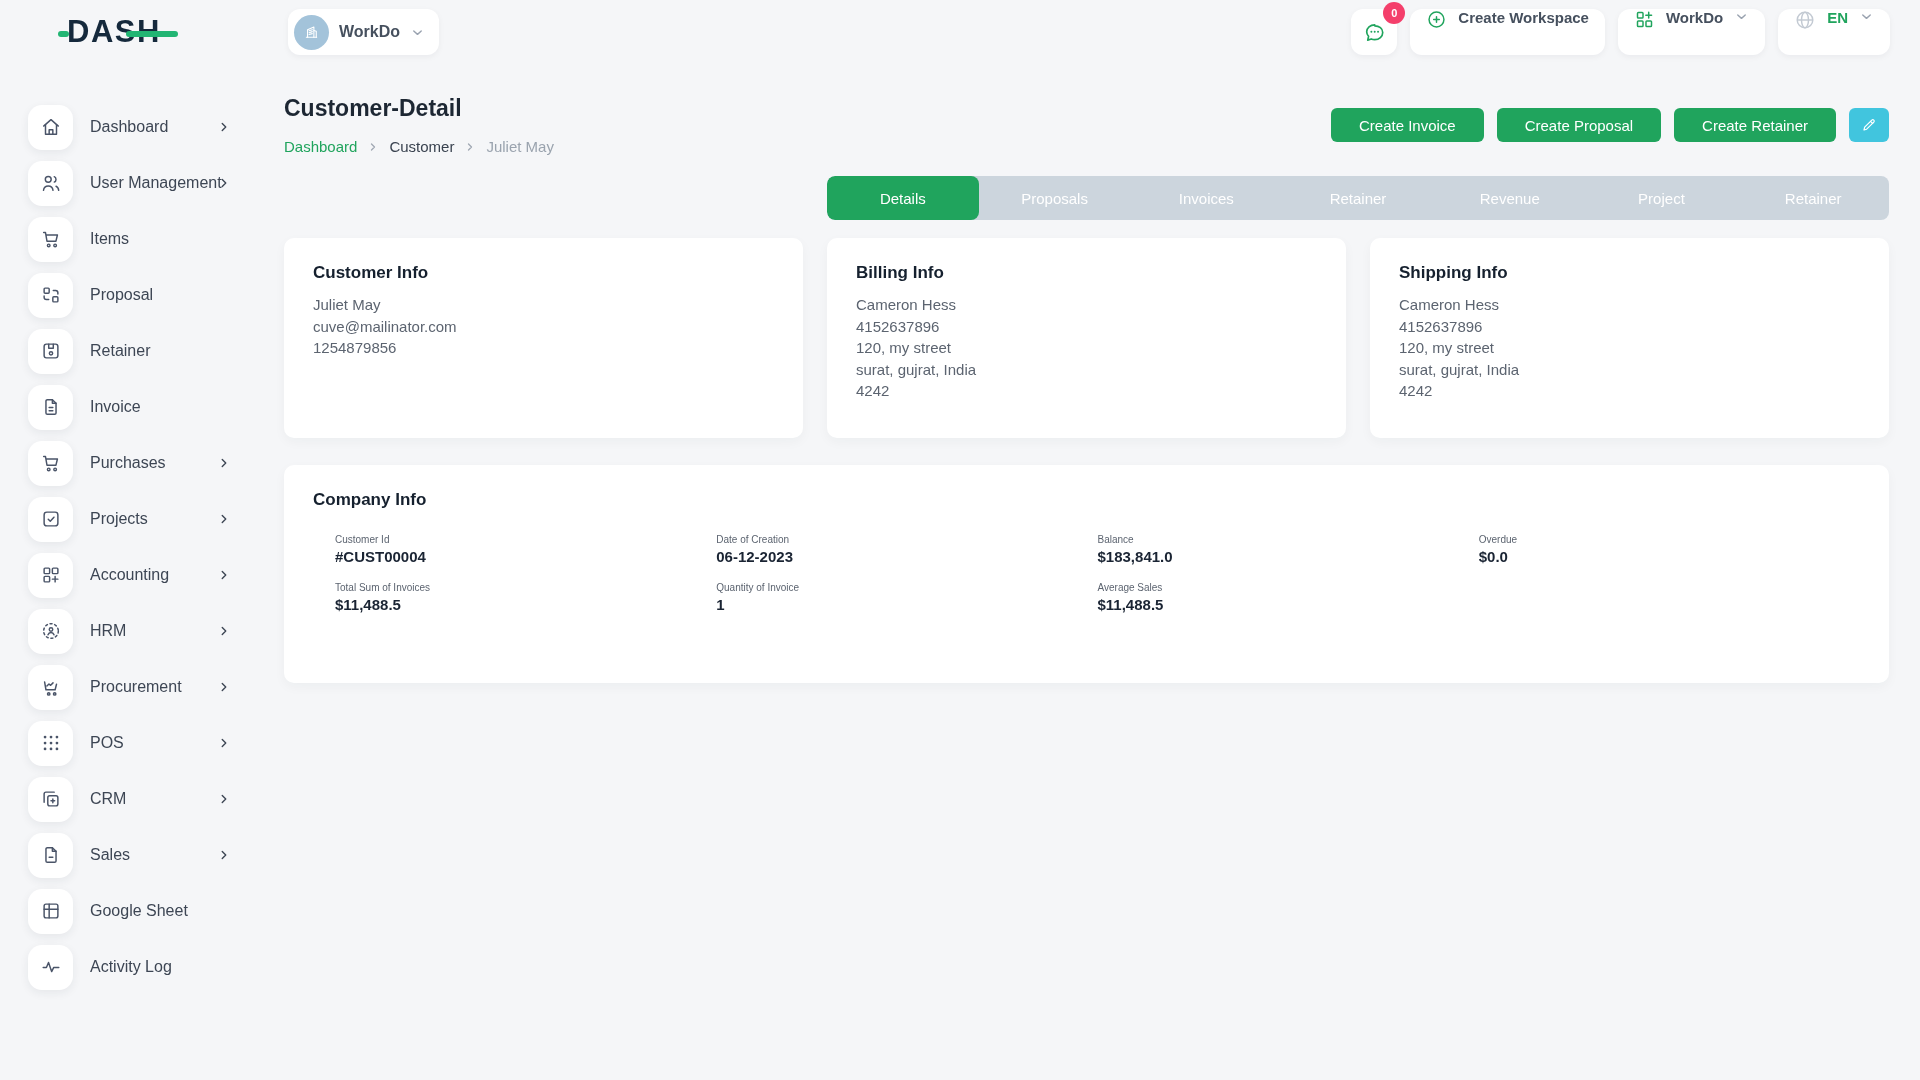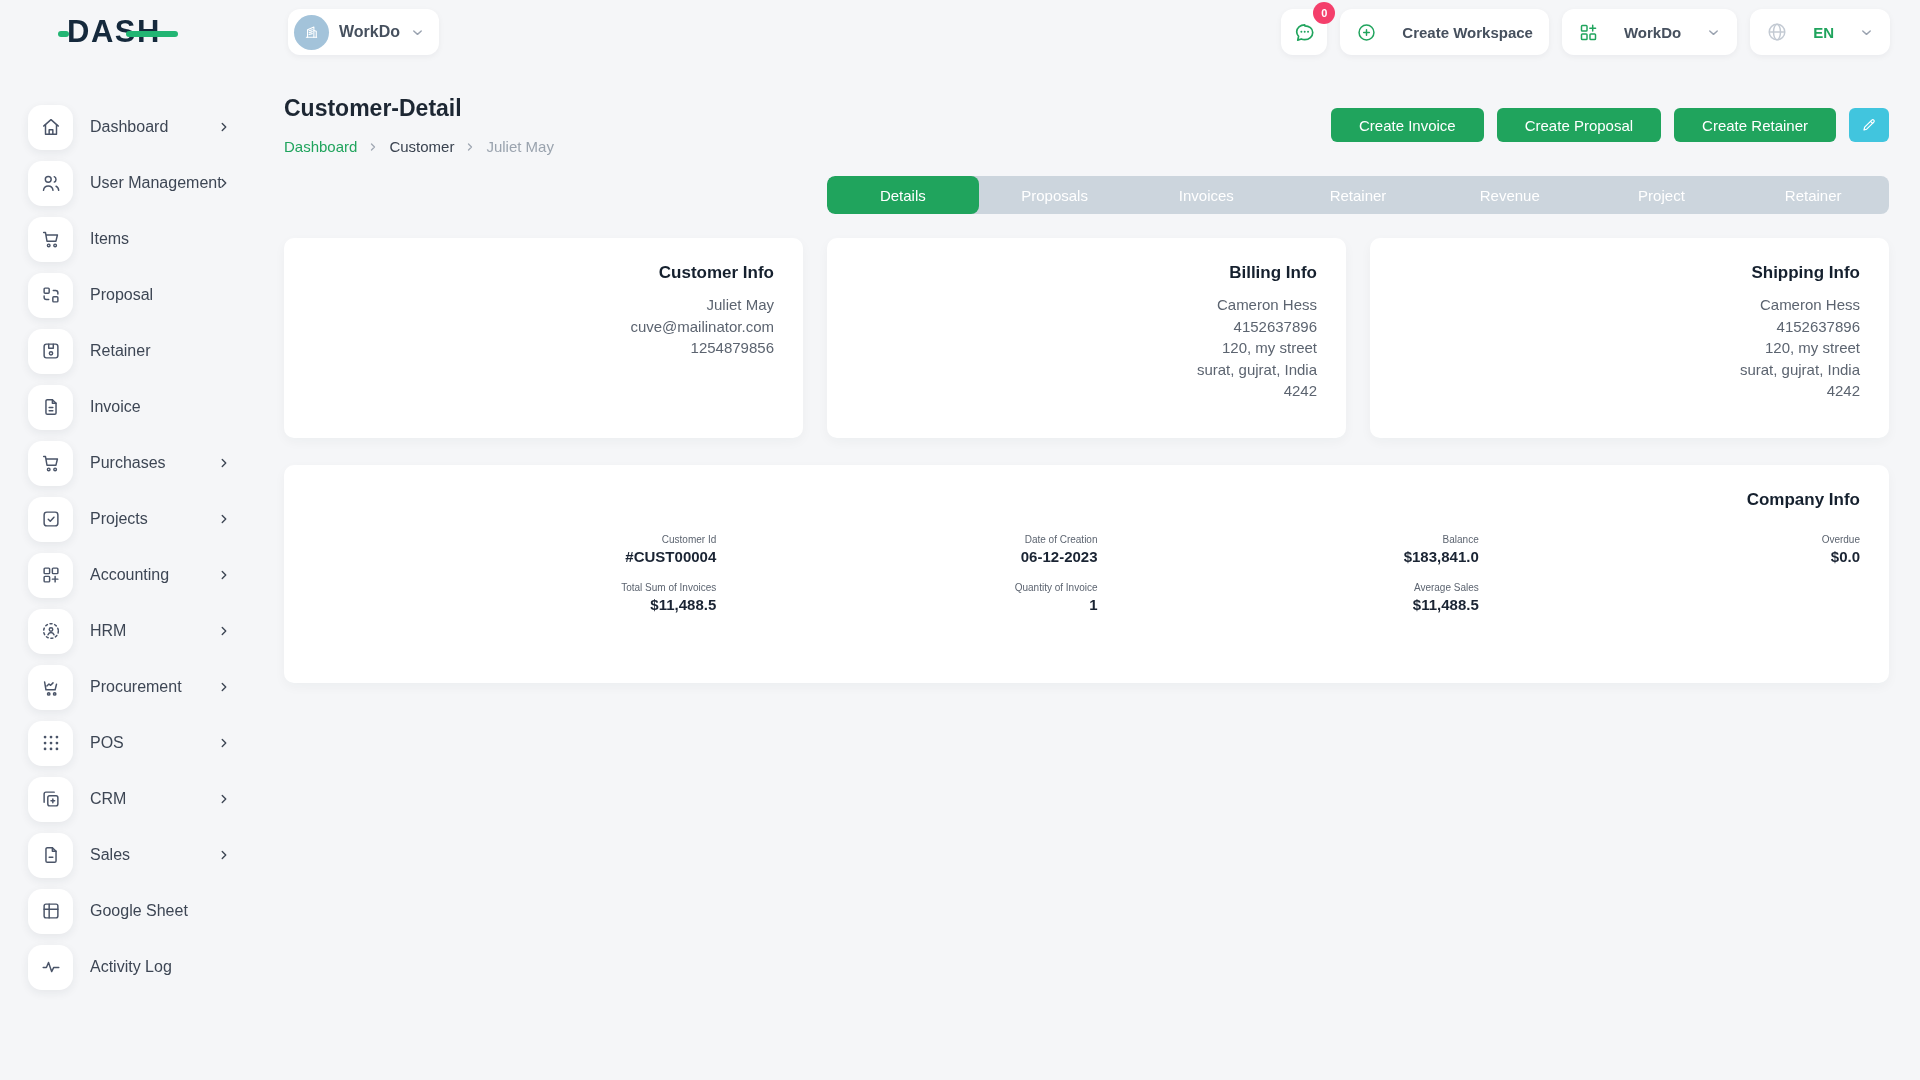--- a/index.html
+++ b/index.html
@@ -30,22 +30,22 @@
   .ws-name { font-size:16px; color:#46505e; font-weight:600; }
   .chev { color:#9aa3b0; display:flex; }
 
   .header-right { position:absolute; right:30px; top:9px; display:flex; gap:13px; height:46px; }
   .icon-btn { width:46px; height:46px; background:#fff; border-radius:12px; position:relative;
           display:flex; align-items:center; justify-content:center;
           box-shadow:0 2px 6px rgba(16,24,40,.05); color:#20a45d; }
   .badge { position:absolute; top:-7px; right:-8px; min-width:22px; height:22px; padding:0 4px;
           background:#f43f6b; color:#fff; border-radius:11px; font-size:11px; font-weight:700;
           display:flex; align-items:center; justify-content:center; }
-  .pill-btn { height:46px; background:#fff; border-radius:12px; display:flex; align-items:center;
-          gap:25px; padding:0 16px; box-shadow:0 2px 6px rgba(16,24,40,.05);
+  .pill-btn { height:46px; background:#fff; border-radius:12px; display:flex; 
+          gap:11px; padding:0 16px; box-shadow:0 2px 6px rgba(16,24,40,.05);
           font-size:15px; color:#46505e; font-weight:600; }
   .pill-btn .green-ic { color:#20a45d; display:flex; }
   .pill-btn .gray-ic { color:#c3cad3; display:flex; }
   .lang-label { color:#20a45d; font-weight:700; }
 
   
   .sidebar { position:absolute; left:0; top:64px; width:257px; bottom:0; padding-top:35px; overflow:hidden; }
   .side-item { height:56px; display:flex; align-items:center; padding-left:28px; position:relative; }
   .side-icon-box { width:45px; height:45px; background:#fff; border-radius:14px;
           box-shadow:0 3px 10px rgba(30,40,60,.07); display:flex; align-items:center;
@@ -61,29 +61,29 @@
   .bc-mid { color:#39424f; }
   .bc-cur { color:#9aa3ae; }
   .bc-sep { color:#a0a8b3; display:flex; }
 
   .actions { position:absolute; top:44px; right:0; display:flex; gap:13px; }
   .btn-green { height:34px; background:#20a45d; color:#fff; border:none; border-radius:6px;
           font-size:15px; padding:0 28px; font-family:inherit; }
   .btn-edit { height:34px; width:40px; background:#41c5de; border:none; border-radius:6px;
           color:#fff; display:flex; align-items:center; justify-content:center; }
 
-  .tabs { position:absolute; top:112px; left:543px; right:0; height:38px; background:#ccd5dd;
+  .tabs { position:absolute; top:112px; left:543px; right:0; height:44px; background:#ccd5dd;
           border-radius:8px; display:flex; overflow:hidden; }
   .tab { flex:1; display:flex; align-items:center; justify-content:center; font-size:15px;
           color:#fff; }
   .tab.active { background:#20a45d; border-radius:8px; }
 
   .cards-row { position:absolute; top:174px; left:0; right:0; display:flex; gap:24px; }
   .card { background:#fff; border-radius:10px; box-shadow:0 4px 12px rgba(30,40,60,.04);
-          padding:25px 29px;text-align:right; }
+          padding:25px 29px; }
   .info-card { flex:1; height:200px; }
   .card-title { font-size:17px; font-weight:700; color:#15202e; margin-bottom:11px; }
   .card-line { font-size:15px; color:#5c6470; line-height:21.5px; }
 
   .company-card { position:absolute; top:401px; left:0; right:0; height:218px; }
   .company-grid { margin-top:24px; padding-left:22px; display:grid;
           grid-template-columns:repeat(4,1fr); row-gap:17px; }
   .field-label { font-size:10px; color:#5c6470; }
   .field-value { font-size:15px; font-weight:700; color:#1a2433; margin-top:3px; }
 </style>

